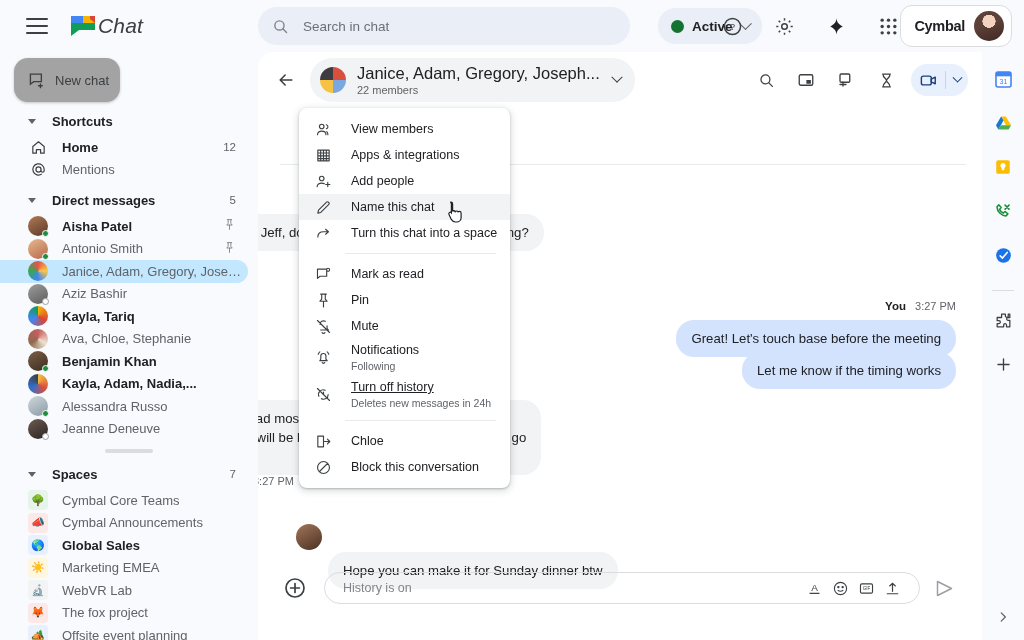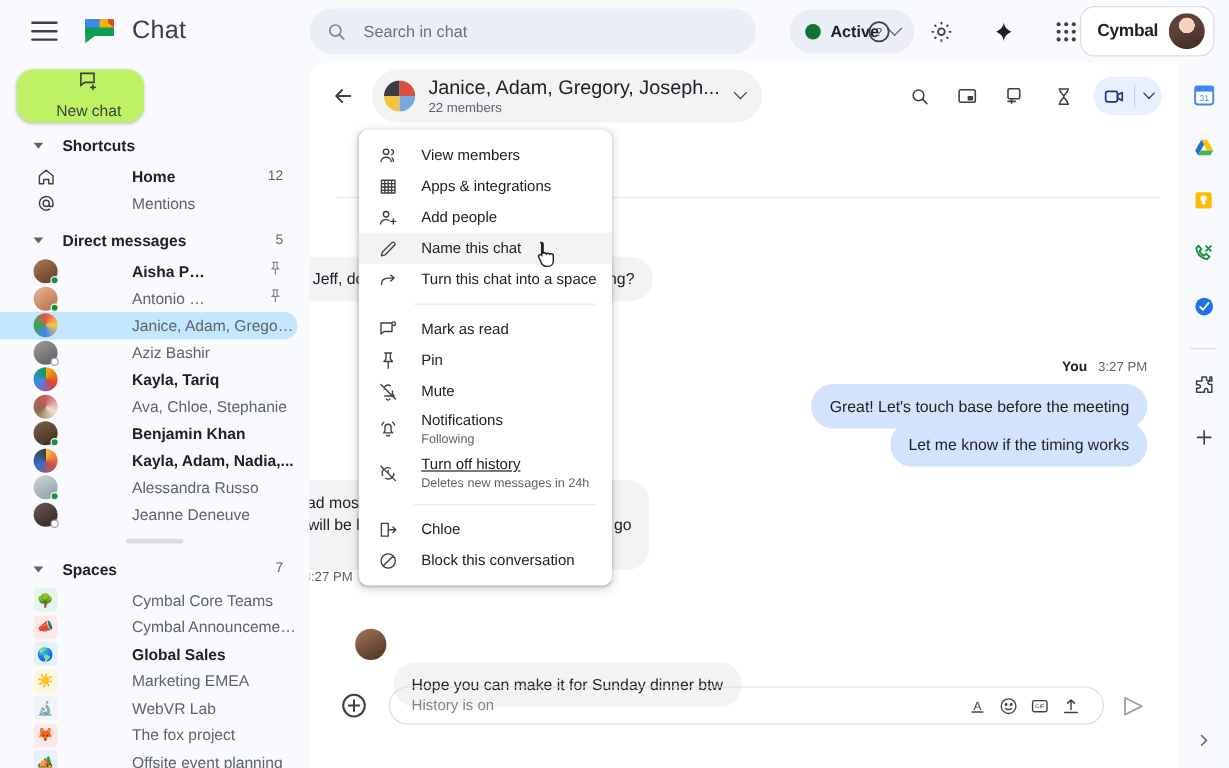--- a/index.html
+++ b/index.html
@@ -12,21 +12,21 @@
   }
   #app { position: relative; width: 1024px; height: 640px; }
 
   
   .topbar { position: absolute; top: 0; left: 0; width: 1024px; height: 52px; display: flex; align-items: center; }
   .hamburger { width: 22px; height: 16px; margin-left: 26px; display: flex; flex-direction: column; justify-content: space-between; cursor: pointer; }
   .hamburger i { display: block; height: 2px; background: #3c4043; border-radius: 1px; }
   .brand { display: flex; align-items: center; margin-left: 20px; }
   .chat-logo { width: 30px; height: 30px; position: relative; }
   .chat-logo svg { display: block; }
-  .brand-name { font-size: 21px; color: #3c4043; margin-left: 12px; letter-spacing: .2px; }
+  .brand-name { font-size: 21px; color: #3c4043; letter-spacing: .2px; font-style: italic; }
 
   .search-wrap { position: absolute; left: 258px; top: 7px; width: 372px; height: 38px;
     background: #eaeef6; border-radius: 19px; display: flex; align-items: center; padding: 0 14px; }
   .search-wrap svg { opacity: .75; }
   .search-input { border: none; background: transparent; outline: none; font-size: 13.5px;
     color: #3c4043; margin-left: 14px; width: 300px; font-family: "Liberation Sans", sans-serif; }
   .search-input::placeholder { color: #6b7076; }
 
   .status-pill { position: absolute; left: 658px; top: 8px; height: 36px; background: #eaeef6;
     border-radius: 18px; display: flex; align-items: center; gap: 8px; padding: 0 12px 0 13px; cursor: pointer; }
@@ -39,30 +39,30 @@
   .acct-pill { position: absolute; right: 12px; top: 5px; height: 42px; border: 1px solid #dadce0; border-radius: 12px;
     background: #fff; display: flex; align-items: center; gap: 9px; padding: 0 7px 0 13px; cursor: pointer; }
   .acct-name { font-size: 14.5px; font-weight: bold; color: #202124; letter-spacing: -.3px; }
   .avatar { border-radius: 50%; background-size: cover; flex: none; }
   .av-user { width: 30px; height: 30px;
     background: radial-gradient(circle at 50% 34%, #f3d3c0 0 26%, transparent 27%),
                 linear-gradient(160deg,#5d4037 0 45%, #3e2723 100%); }
 
   
   .sidebar { position: absolute; left: 0; top: 52px; width: 258px; height: 588px; overflow: hidden; }
-  .newchat { margin: 6px 0 0 14px; width: 106px; height: 44px; background: #bef264; border-radius: 14px;
-    box-shadow: 0 1px 3px rgba(60,64,67,.22), 0 1px 2px rgba(60,64,67,.08); display: flex; align-items: center; gap: 9px; padding-left: 14px; cursor: pointer; flex-direction: column; }
+  .newchat { margin: 6px 0 0 14px; width: 106px; height: 44px; background: #a3a3a3; border-radius: 14px;
+    box-shadow: 0 1px 3px rgba(60,64,67,.22), 0 1px 2px rgba(60,64,67,.08); display: flex; align-items: center; gap: 9px; padding-left: 14px; cursor: pointer; }
   .newchat span { font-size: 13px; color: #3c4043; }
 
   .sec-head { display: flex; align-items: center; height: 30px; padding-left: 28px; margin-top: 4px; cursor: pointer; }
   .caret { width: 0; height: 0; border-left: 4.5px solid transparent; border-right: 4.5px solid transparent; border-top: 5.5px solid #5f6368; margin-right: 16px; }
   .sec-title { font-size: 13px; font-weight: bold; color: #202124; flex: 1; }
   .sec-count { font-size: 11.5px; color: #5f6368; margin-right: 22px; }
 
-  .row { display: flex; align-items: center; height: 22.5px; padding-left: 28px; margin: 0 10px 0 0; border-radius: 0 20px 20px 0; cursor: pointer; position: relative; gap: 48px; }
+  .row { display: flex; align-items: center; height: 22.5px; padding-left: 28px; margin: 0 10px 0 0; border-radius: 0 20px 20px 0; cursor: pointer; position: relative; }
   .row.sel { background: #c2e7ff; }
   .row .ico { width: 20px; margin-right: 14px; display: flex; align-items: center; justify-content: center; flex: none; }
   .row .lbl { font-size: 13px; color: #5f6368; white-space: nowrap; overflow: hidden; text-overflow: ellipsis; flex: 1; }
   .row .lbl.bold { font-weight: bold; color: #202124; }
   .row .cnt { font-size: 11.5px; color: #5f6368; margin-right: 12px; }
   .row .pin { margin-right: 12px; opacity: .75; }
   .av-s { width: 20px; height: 20px; border-radius: 50%; position: relative; flex: none; }
   .pres { position: absolute; right: -1px; bottom: -1px; width: 7px; height: 7px; border-radius: 50%; border: 1.5px solid #f8fafd; }
   .pres.on { background: #1e8e3e; }
   .pres.off { background: #fff; border-color: #9aa0a6; }

